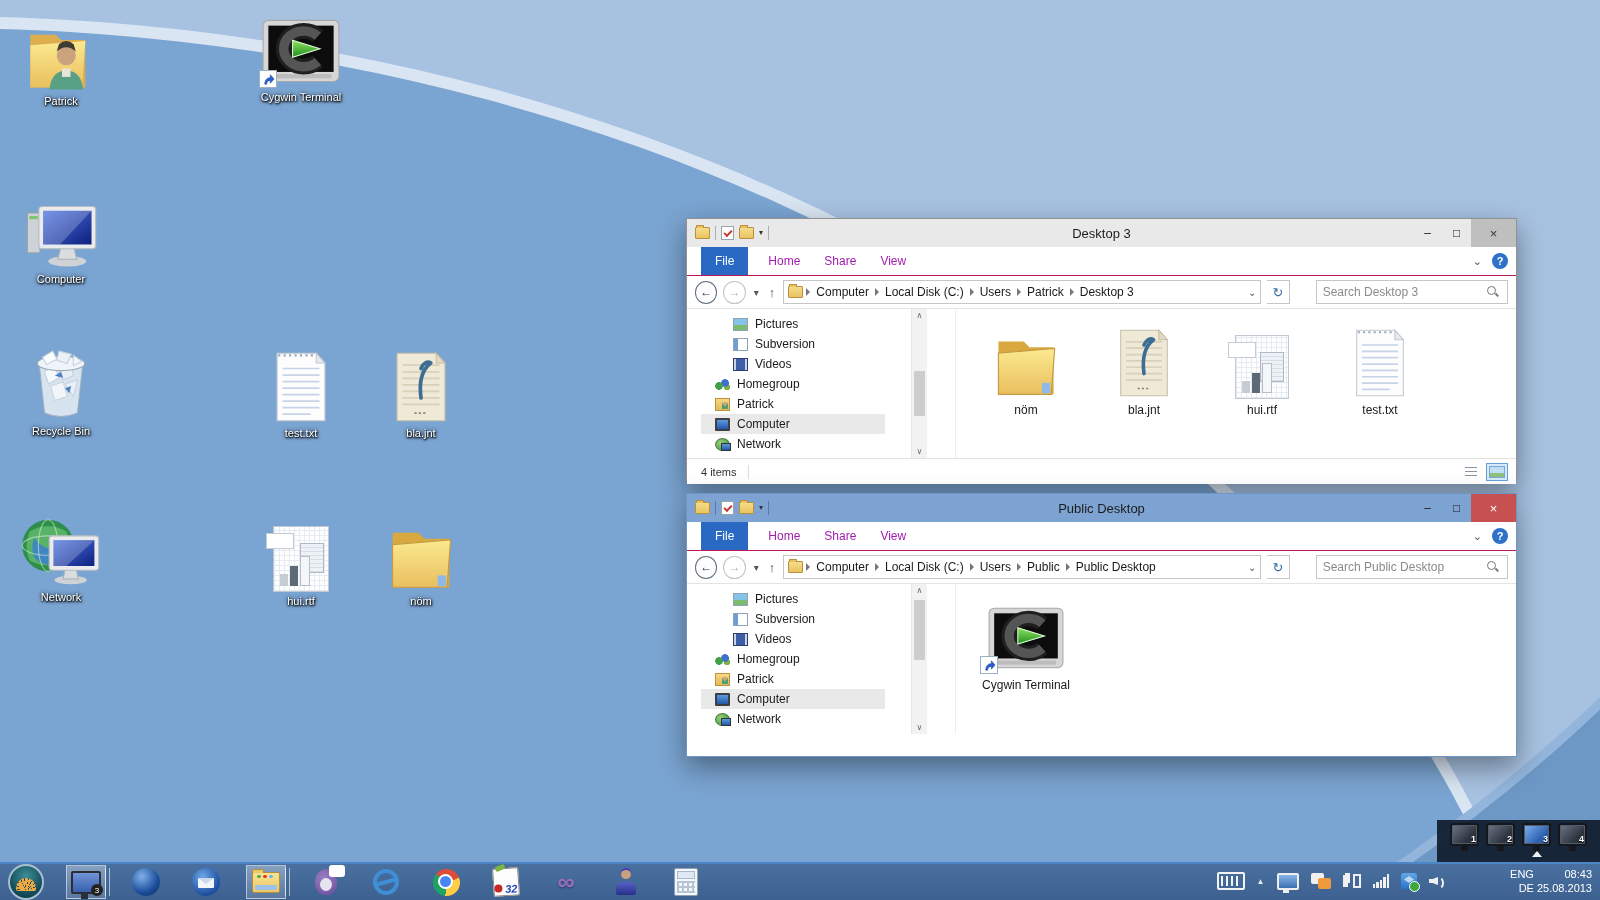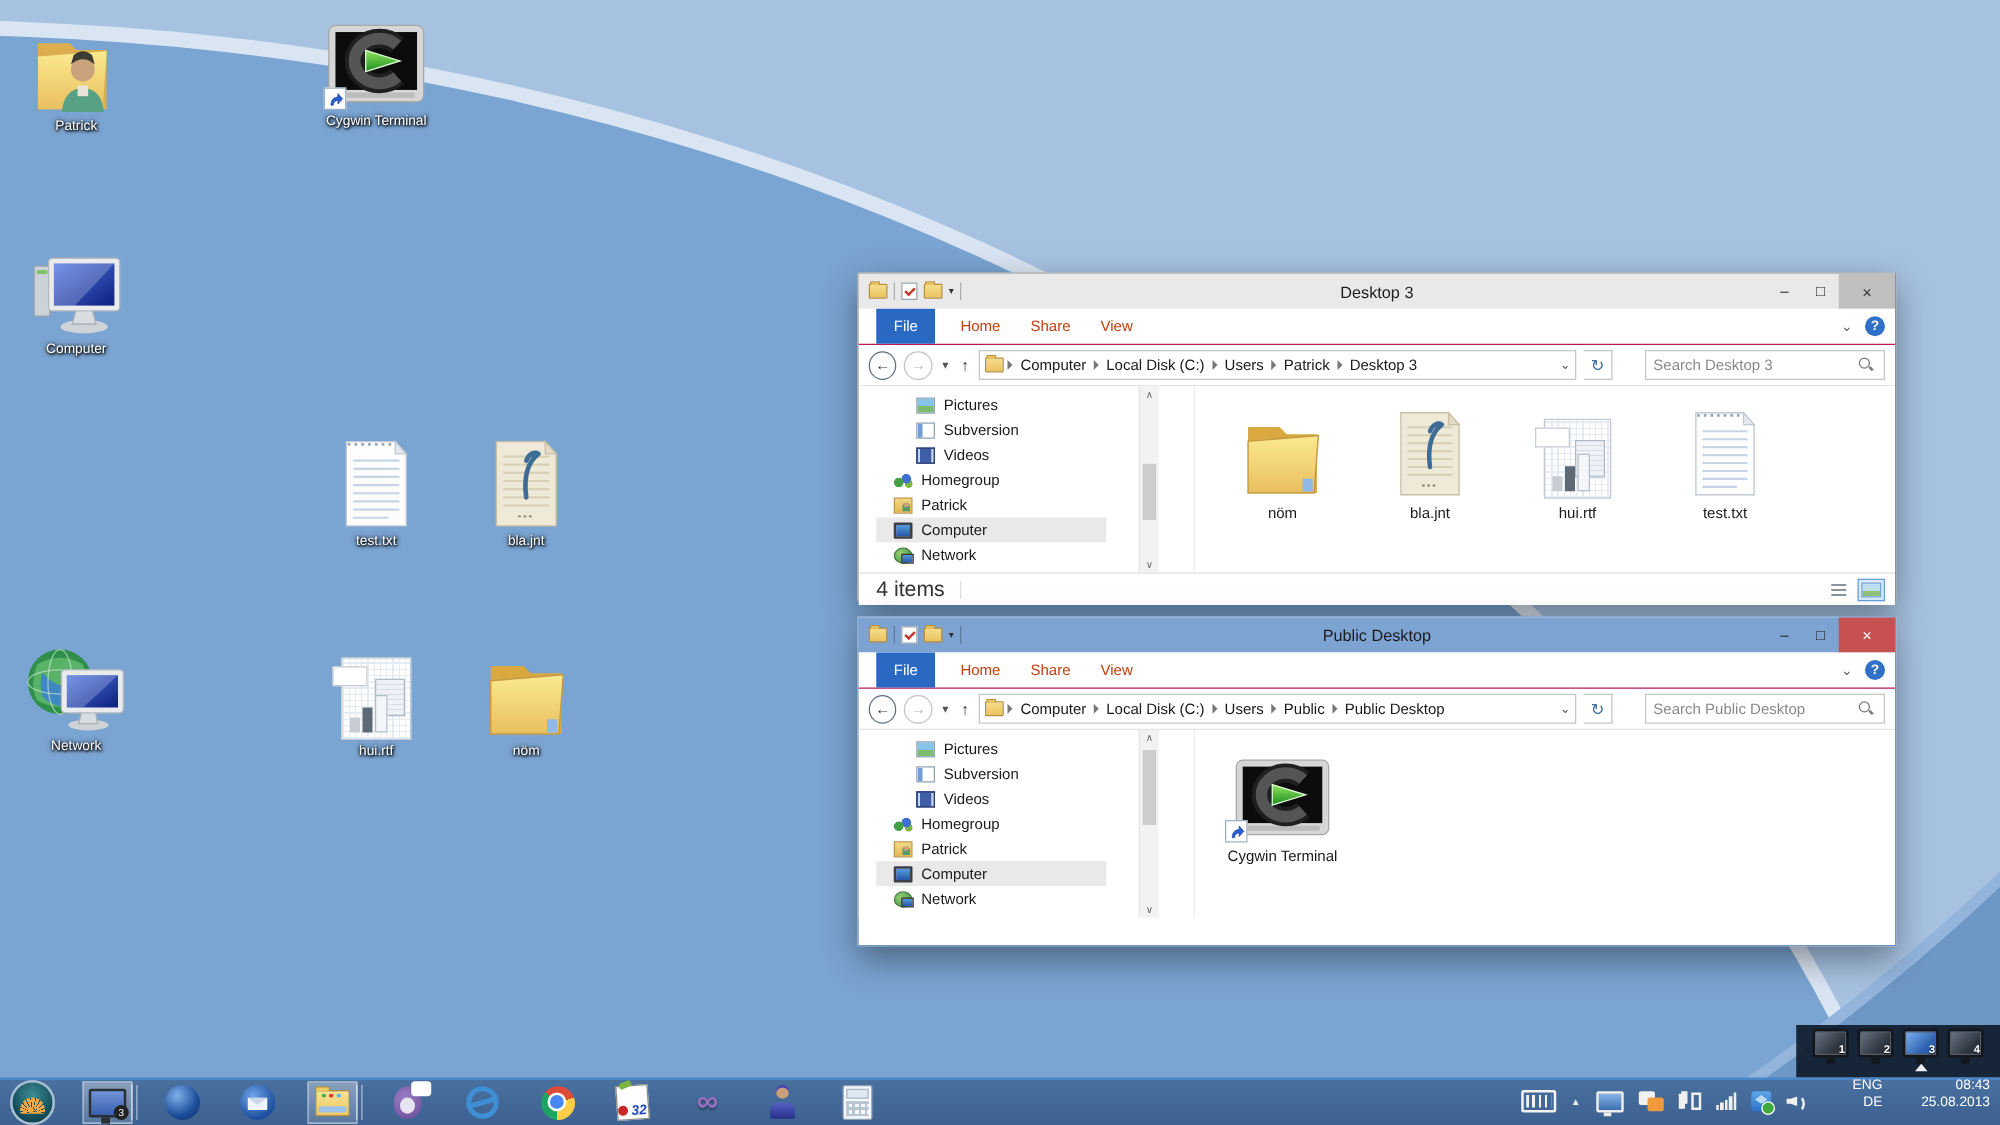--- a/index.html
+++ b/index.html
@@ -39,21 +39,21 @@
   .q-props::after{content:"";position:absolute;left:2px;top:3px;width:6px;height:3px;
             border-left:2px solid #c43b2e;border-bottom:2px solid #c43b2e;transform:rotate(-45deg);}
   .q-drop{font-size:8px;color:#333;line-height:8px;}
   .ttl{position:absolute;left:0;right:0;text-align:center;font-size:13px;color:#1c1c1c;pointer-events:none;}
   .wc{position:absolute;right:0;top:0;height:100%;display:flex;align-items:stretch;}
   .wc .wbtn{width:29px;display:flex;align-items:center;justify-content:center;font-size:12px;color:#222;}
   .wc .wclose{width:45px;display:flex;align-items:center;justify-content:center;font-size:13px;}
   .xwin.active .wclose{background:#c75050;color:#fff;}
   .xwin.inactive .wclose{background:#bfbfbf;color:#333;}
   .rib{height:28px;background:#fff;border-bottom:1px solid #be185d;display:flex;align-items:center;position:relative;}
-  .rtab{padding:0 12px;height:100%;display:flex;align-items:center;font-size:12px;color:#c2410c;}
+  .rtab{padding:0 12px;height:100%;display:flex;align-items:center;font-size:12px;color:#a21caf;}
   .rtab.file{background:#2969c4;color:#fff;margin-left:14px;padding:0 14px;}
   .rib-right{position:absolute;right:8px;display:flex;align-items:center;gap:10px;}
   .rib-chev{color:#555;font-size:11px;}
   .rib-help{width:16px;height:16px;border-radius:50%;background:#2f71c9;color:#fff;font-size:11px;
             display:flex;align-items:center;justify-content:center;font-weight:bold;}
   .addr{height:32px;background:#fff;border-bottom:1px solid #e4e4e4;display:flex;align-items:center;padding:0 8px;gap:6px;}
   .navcirc{width:21px;height:21px;border-radius:50%;display:flex;align-items:center;justify-content:center;font-size:12px;}
   .navcirc.back{border:1px solid #5f6f7f;color:#274; color:#334; background:#fdfdfd;}
   .navcirc.fwd{border:1px solid #c3c3c3;color:#b5b5b5;}
   .tinybtn{color:#555;font-size:10px;padding:0 2px;}
@@ -92,21 +92,21 @@
   .ti-network::after{content:"";position:absolute;right:-2px;bottom:-1px;width:8px;height:6px;
                 background:linear-gradient(#5a9be0,#2456a8);border:1px solid #333;}
   .vscroll{width:15px;background:#f2f2f2;position:relative;border-left:1px solid #e6e6e6;}
   .vscroll .sarr{position:absolute;left:0;width:100%;text-align:center;font-size:8px;color:#666;}
   .vscroll .thumb{position:absolute;left:2px;width:11px;background:#cdcdcd;border-radius:1px;}
   .cont{flex:1;display:flex;align-items:flex-start;padding:14px 0 0 22px;gap:22px;border-left:1px solid #eee;}
   .fitem{width:96px;text-align:center;}
   .fitem .fg{height:76px;display:flex;align-items:flex-end;justify-content:center;position:relative;}
   .fitem .flbl{margin-top:4px;font-size:12px;color:#1a1a1a;}
   .sbar{height:25px;border-top:1px solid #e0e0e0;display:flex;align-items:center;padding:0 10px 0 14px;
-        font-size:17px;color:#333;background:#fff;position:relative;text-align:right;}
+        font-size:11px;color:#333;background:#fff;position:relative;text-align:right;}
   .sbar .sv{width:1px;height:14px;background:#ddd;margin-left:12px;}
   .viewbtns{position:absolute;right:8px;display:flex;gap:4px;}
   .vbtn{width:22px;height:18px;box-sizing:border-box;display:flex;align-items:center;justify-content:center;}
   .vbtn.sel{border:1px solid #66a1dc;background:#d9eafa;}
   .vb-list{width:12px;height:10px;background:repeating-linear-gradient(#8a949e 0 1.5px,transparent 1.5px 4px);}
   .vb-thumb{width:14px;height:10px;border:1px solid #7aa8d6;background:linear-gradient(#bfe0f2 0 55%,#8fc07c 55%);}
 
   
   .icon-rtf{width:56px;height:66px;background:#fefefe;border:1px solid #c2c9d2;position:relative;box-sizing:border-box;
      background-image:repeating-linear-gradient(0deg,#e4ebf2 0 1px,transparent 1px 5px),
@@ -193,21 +193,21 @@
   .tr-drop{width:16px;height:16px;border-radius:3px;background:linear-gradient(#5fa8e8,#2a72c8);position:relative;}
   .tr-drop::before{content:"";position:absolute;left:3px;top:3px;width:10px;height:7px;background:#bcd8f2;
      clip-path:polygon(50% 0,100% 50%,50% 100%,0 50%);}
   .tr-drop::after{content:"";position:absolute;right:-3px;bottom:-3px;width:9px;height:9px;border-radius:50%;
      background:#3fa93c;border:1px solid #fff;}
   .tr-spk{width:16px;height:16px;position:relative;}
   .tr-spk::before{content:"";position:absolute;left:0;top:4px;width:9px;height:8px;background:#f0f0f0;
      clip-path:polygon(0 25%,40% 25%,100% 0,100% 100%,40% 75%,0 75%);}
   .tr-spk::after{content:"";position:absolute;right:1px;top:3px;width:8px;height:10px;border:2px solid transparent;
      border-right-color:#f0f0f0;border-radius:50%;}
-  .clock{position:absolute;right:8px;top:862px;height:38px;display:flex;gap:31px;color:#fff;font-size:11px;}
+  .clock{position:absolute;right:8px;top:862px;height:38px;display:flex;align-items:center;gap:3px;color:#fff;font-size:11px;}
   .clock .col{display:flex;flex-direction:column;align-items:flex-end;gap:2px;line-height:12px;}
 
   
   .dpanel{position:absolute;left:1437px;top:820px;width:163px;height:42px;background:rgba(16,28,46,.93);
      display:flex;align-items:flex-start;padding-top:3px;gap:7px;justify-content:center;box-sizing:border-box;}
   .dmon{width:29px;height:23px;border-radius:3px;border:2px solid #14181e;box-sizing:border-box;position:relative;
      background:linear-gradient(135deg,#6b7685,#2c333d 70%);box-shadow:inset 0 0 0 1px #555c66;}
   .dmon.active{background:linear-gradient(135deg,#7db3f0,#2b5fae 70%);}
   .dmon .num{position:absolute;right:1px;bottom:0px;color:#fff;font-size:9px;font-weight:bold;text-shadow:0 1px 1px #000;}
   .dmon::after{content:"";position:absolute;left:9px;bottom:-7px;width:7px;height:5px;background:#14181e;}
@@ -361,20 +361,28 @@
       </div>
     <div class="lbl">test.txt</div>
   </div>
   <div class="dicon" style="left:365px;top:344px">
     <div class="ig">
         <svg width="62" height="74">
           <use href="#sym-jnt"></use>
         </svg>
       </div>
     <div class="lbl">bla.jnt</div>
+  </div>
+  <div class="dicon" style="left:5px;top:342px">
+    <div class="ig">
+        <svg width="66" height="78">
+          <use href="#sym-recycle"></use>
+        </svg>
+      </div>
+    <div class="lbl">Recycle Bin</div>
   </div>
   <div class="dicon" style="left:245px;top:512px">
     <div class="ig">
         <span class="icon-rtf">
           <span class="labelbox"></span>
           <span class="panel"></span>
           <span class="b1"></span>
           <span class="b2"></span>
           <span class="b3"></span>
         </span>

